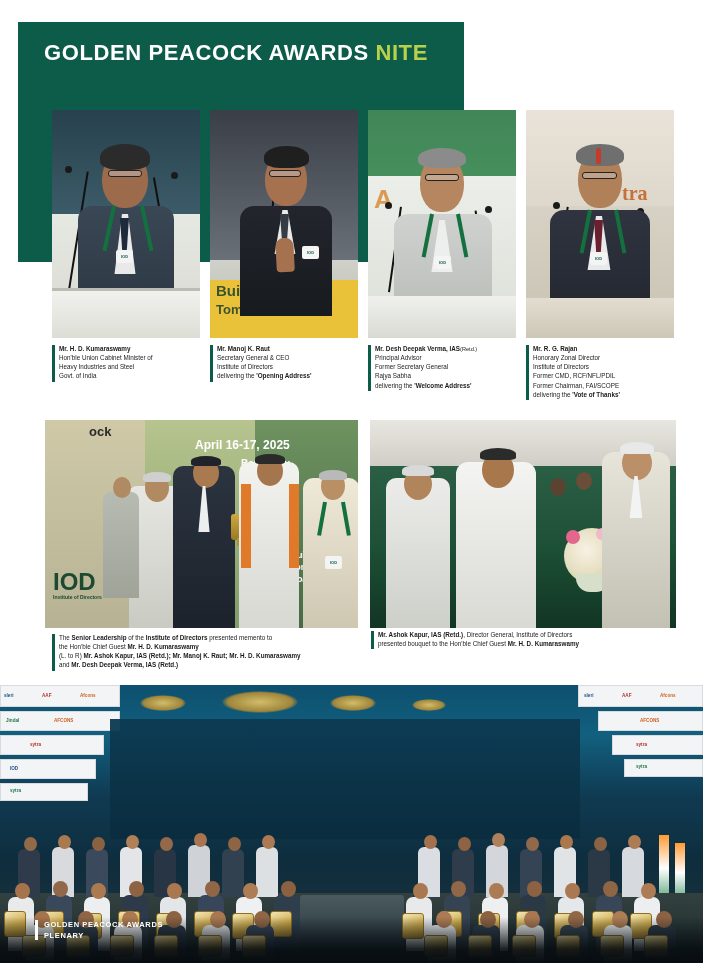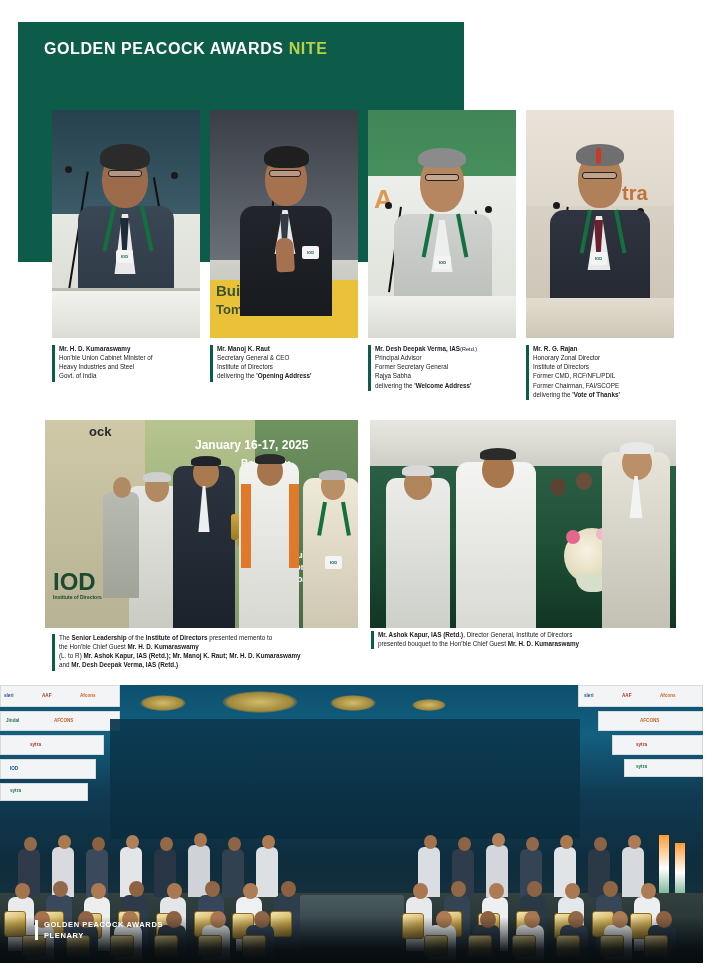--- a/index.html
+++ b/index.html
@@ -29,21 +29,21 @@
     color: #ffffff;
   }
   .header-line1 {
     font-size: 20px;
     letter-spacing: 1.2px;
     font-weight: 400;
     margin-bottom: 6px;
     white-space: nowrap;
   }
   .header-line2 {
-    font-size: 16px;
+    font-size: 22px;
     font-weight: bold;
     letter-spacing: 0.6px;
     white-space: nowrap;
   }
   .header-line2 .accent { color: #b8d14a; }
 
   
   .photo {
     position: absolute;
     overflow: hidden;
@@ -283,21 +283,21 @@
   <div class="lanyard" style="left:62px;top:104px;height:44px;transform:rotate(11deg);"></div>
   <div class="lanyard" style="left:88px;top:104px;height:44px;transform:rotate(-11deg);"></div>
   <div class="badge" style="left:66px;top:146px;">IOD</div>
   <div class="podium" style="left:0;top:186px;width:148px;height:42px;background:linear-gradient(180deg,#f0f1ed,#d8dad2);"></div>
 </div>
 
 <div class="photo" id="p4">
   <div class="bg-wall"></div>
   <div style="position:absolute;left:0;top:0;width:148px;height:96px;background:linear-gradient(180deg,#e9e3d9,#ded7cb);"></div>
   <div style="position:absolute;left:0;top:96px;width:148px;height:132px;background:linear-gradient(180deg,#d7d2c5,#c8c2b2);"></div>
-  <div class="screen-text" style="left:96px;top:72px;font-size:20px;color:#c1601f;">tra</div>
+  <div class="screen-text" style="left:96px;top:72px;font-size:20px;color:#c1601f;font-family:Liberation Serif, serif;">tra</div>
 
   <div class="mic-stem" style="left:30px;top:96px;width:2px;height:88px;transform:rotate(7deg);"></div>
   <div class="mic-head" style="left:27px;top:92px;"></div>
   <div class="mic-stem" style="left:112px;top:102px;width:2px;height:82px;transform:rotate(-7deg);"></div>
   <div class="mic-head" style="left:111px;top:98px;"></div>
 
   <div class="torso" style="left:24px;top:100px;width:100px;height:128px;background:linear-gradient(180deg,#2f3440,#1f242c);"></div>
   <div style="position:absolute;left:58px;top:106px;width:30px;height:54px;background:#e8e9ea;clip-path:polygon(40% 0,60% 0,88% 100%,12% 100%);"></div>
   <div style="position:absolute;left:68px;top:110px;width:9px;height:40px;background:#6b2030;clip-path:polygon(0 0,100% 0,70% 100%,30% 100%);"></div>
 
@@ -348,21 +348,21 @@
 
 <div class="photo" id="p5">
   <div class="bg-wall"></div>
 
   <div style="position:absolute;left:0;top:0;width:100px;height:208px;background:linear-gradient(180deg,#cfc9a8,#b6b293);"></div>
   <div style="position:absolute;left:100px;top:0;width:110px;height:208px;background:linear-gradient(180deg,#b7c48f,#7f9e69);"></div>
   <div style="position:absolute;left:210px;top:0;width:103px;height:208px;background:linear-gradient(180deg,#6f9260,#466a46);"></div>
 
   <div class="banner-txt" style="left:44px;top:4px;font-size:13px;color:#2a2a2a;">ock</div>
 
-  <div class="banner-txt" style="left:150px;top:18px;font-size:12px;">January 16-17, 2025</div>
+  <div class="banner-txt" style="left:150px;top:18px;font-size:12px;">April 16-17, 2025</div>
   <div class="banner-txt" style="left:196px;top:38px;font-size:10px;">Bengaluru</div>
 
   <div class="banner-txt" style="left:246px;top:130px;font-size:8.5px;">Building</div>
   <div class="banner-txt" style="left:246px;top:142px;font-size:8.5px;">Tomorrow's</div>
   <div class="banner-txt" style="left:246px;top:154px;font-size:8.5px;">Boards</div>
 
   <div class="banner-txt" style="left:8px;top:148px;font-size:24px;color:#1b4a30;">IOD</div>
   <div class="banner-txt" style="left:8px;top:174px;font-size:5px;color:#1b4a30;">Institute of Directors</div>
 
   <div style="position:absolute;left:84px;bottom:0;width:52px;height:142px;background:linear-gradient(180deg,#e6e7e2,#c9cbc3);border-radius:8px 8px 0 0;"></div>

